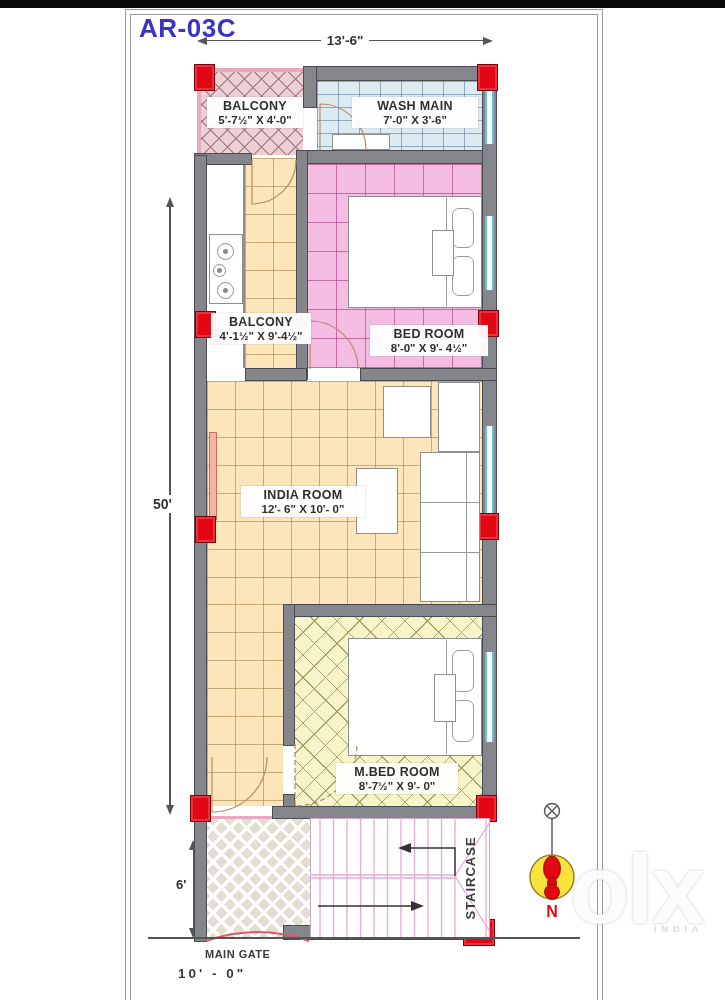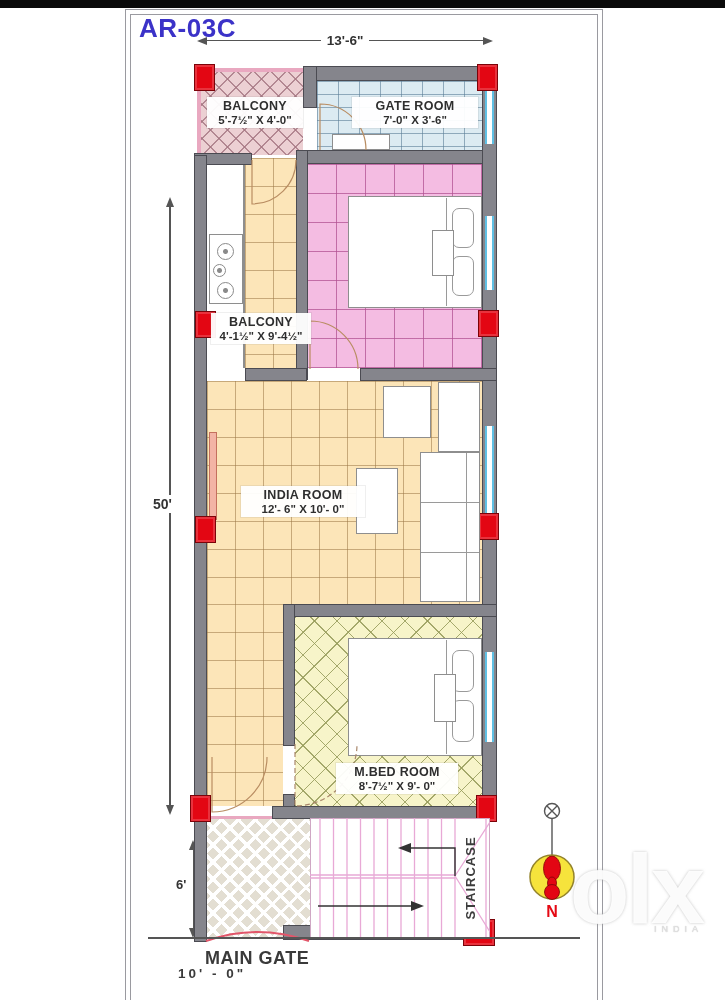--- a/index.html
+++ b/index.html
@@ -87,21 +87,21 @@
   .stair-head{fill:#333;}
   .stair-text{font-family:"Liberation Sans",sans-serif;font-size:13px;font-weight:bold;
               fill:#3c3c3c;letter-spacing:1px;}
 
   .cmp-outline{stroke:#555;stroke-width:1.4;fill:none;}
   .cmp-body{fill:#f6e33c;stroke:#94842c;stroke-width:1.5;}
   .cmp-spindle{fill:var(--column-red,#e30613);stroke:#7d0206;stroke-width:.8;}
   .cmp-n{font-family:"Liberation Sans",sans-serif;font-size:16px;font-weight:bold;
          fill:#e50914;text-anchor:middle;}
 
-  .gate-label{font-size:18px;font-weight:bold;color:#3a3a3a;letter-spacing:.5px;}
+  .gate-label{font-size:11px;font-weight:bold;color:#3a3a3a;letter-spacing:.5px;}
   .road-row{display:flex;gap:26px;font-size:13.5px;font-weight:bold;color:#3a3a3a;}
   .road-w{letter-spacing:3px;white-space:nowrap;}
   .road-n{letter-spacing:1.5px;white-space:nowrap;}
   .road-line{border-top:2px solid #555;}
 
   .wm{left:545px;top:840px;width:182px;text-align:center;z-index:40;}
   .wm-brand{font-size:98px;font-weight:bold;line-height:1;letter-spacing:-3px;
             color:rgba(255,255,255,.92);text-shadow:0 0 3px rgba(165,165,165,.65);}
   .wm-region{margin-top:-14px;text-align:right;padding-right:24px;font-size:9px;
              letter-spacing:5px;color:#e2e2e2;text-shadow:0 0 1px #b5b5b5;}
@@ -225,26 +225,30 @@
     <path class="door-arc" d="M212 757 V812 A55 55 0 0 0 267 757"></path>
     <path class="door-arc-dash" d="M295 744 V806 A62 62 0 0 0 357 744"></path>
     <path class="gate-arc" d="M206 941 Q257 923 309 941"></path>
   </svg>
 
   <div class="abs rlabel" style="left:207px;top:97px;width:96px;">
     <div class="rname">BALCONY</div>
     <div class="rsize">5'-7½" X 4'-0"</div>
   </div>
   <div class="abs rlabel" style="left:352px;top:97px;width:126px;">
-    <div class="rname">GATE ROOM</div>
+    <div class="rname">WASH MAIN</div>
     <div class="rsize">7'-0" X 3'-6"</div>
   </div>
   <div class="abs rlabel" style="left:211px;top:313px;width:100px;">
     <div class="rname">BALCONY</div>
     <div class="rsize">4'-1½" X 9'-4½"</div>
+  </div>
+  <div class="abs rlabel" style="left:370px;top:325px;width:118px;">
+    <div class="rname">BED ROOM</div>
+    <div class="rsize">8'-0" X 9'- 4½"</div>
   </div>
   <div class="abs rlabel" style="left:241px;top:486px;width:124px;">
     <div class="rname">INDIA ROOM</div>
     <div class="rsize">12'- 6" X 10'- 0"</div>
   </div>
   <div class="abs rlabel" style="left:336px;top:763px;width:122px;">
     <div class="rname">M.BED ROOM</div>
     <div class="rsize">8'-7½" X 9'- 0"</div>
   </div>
 

